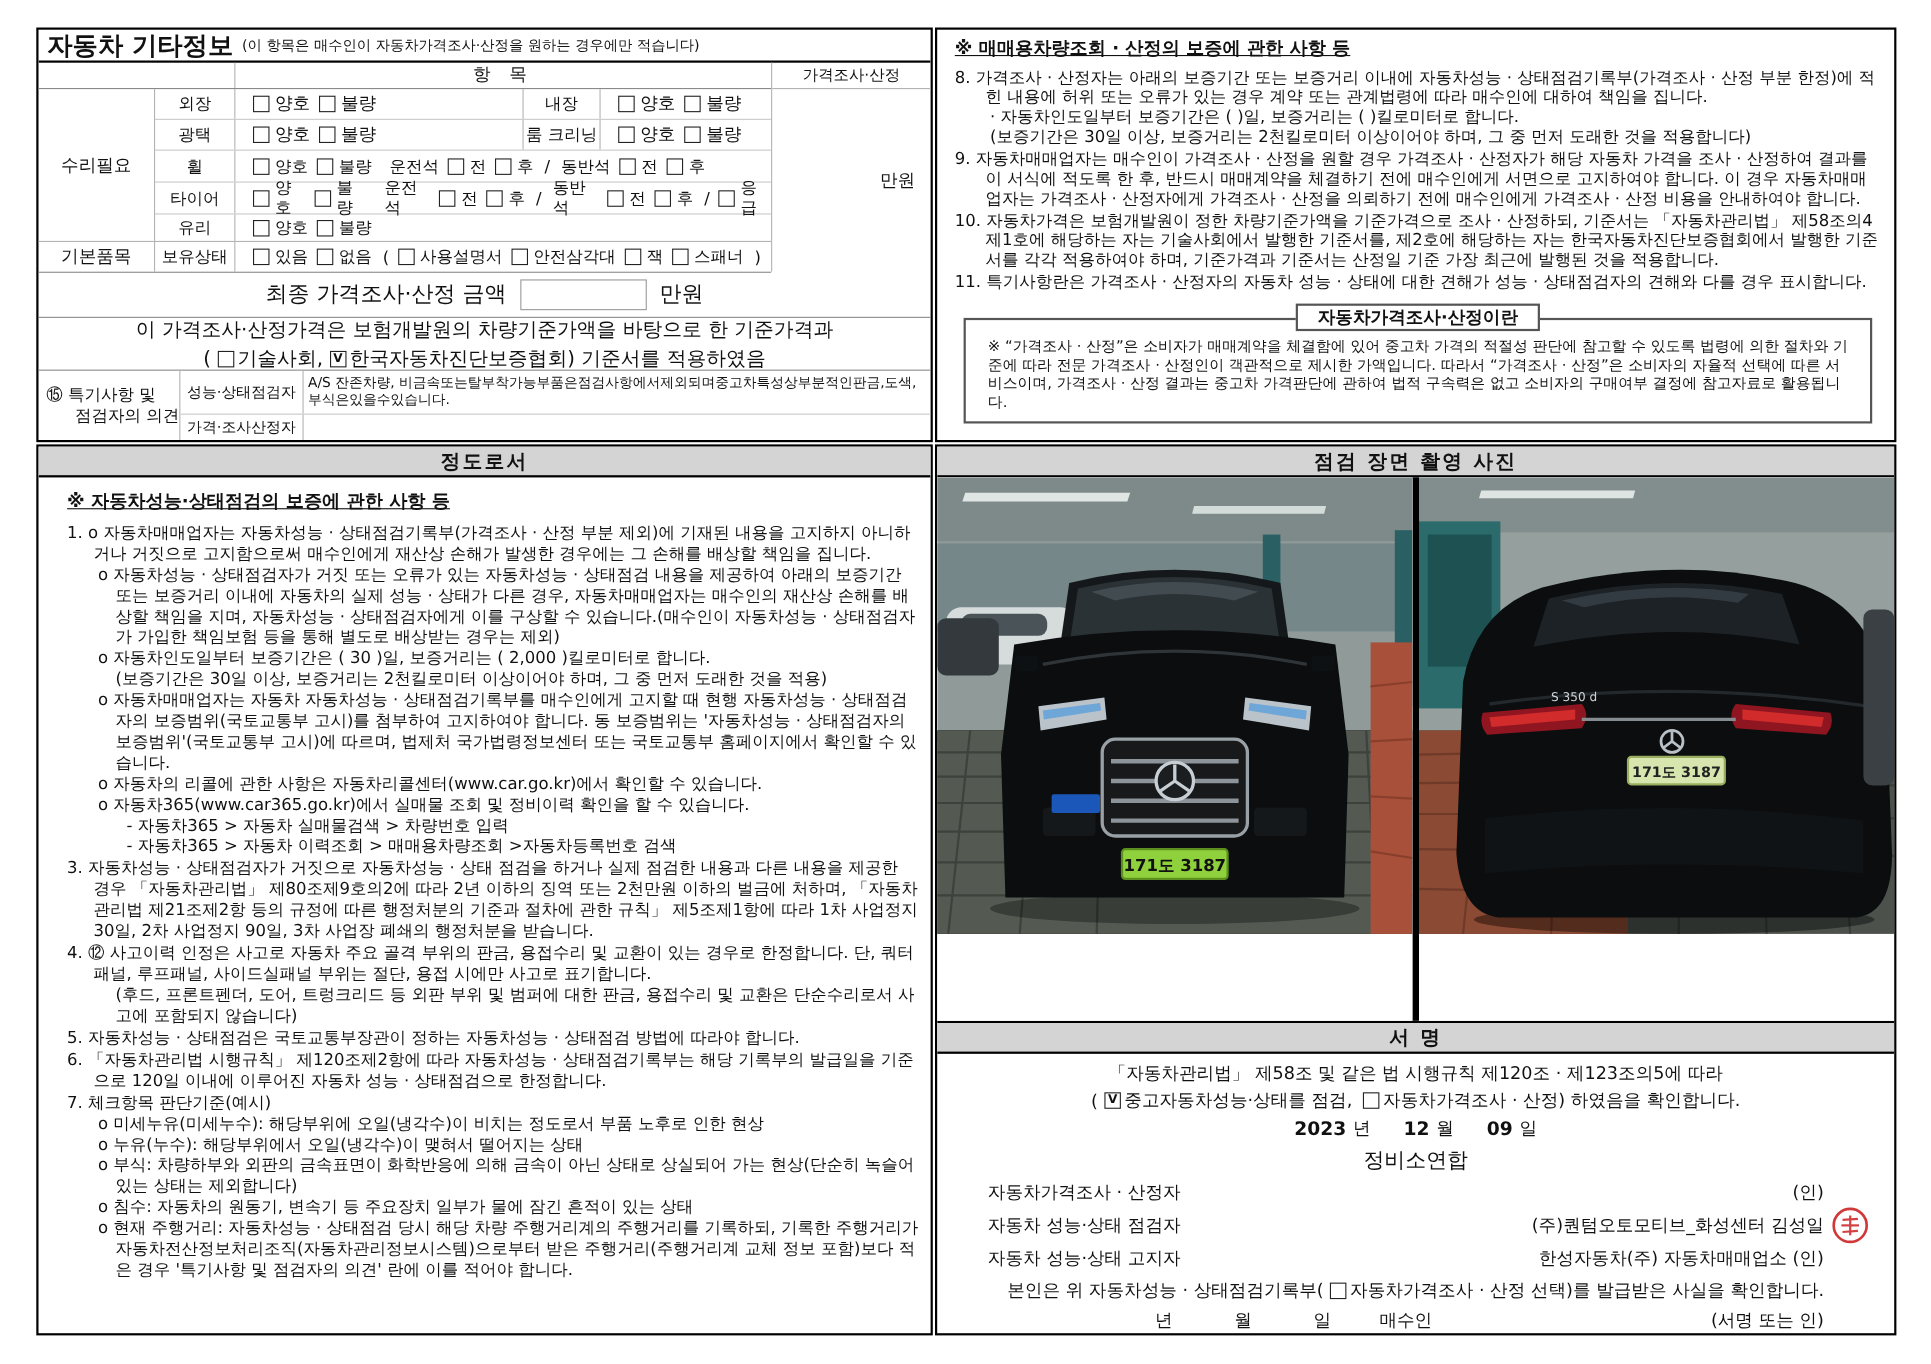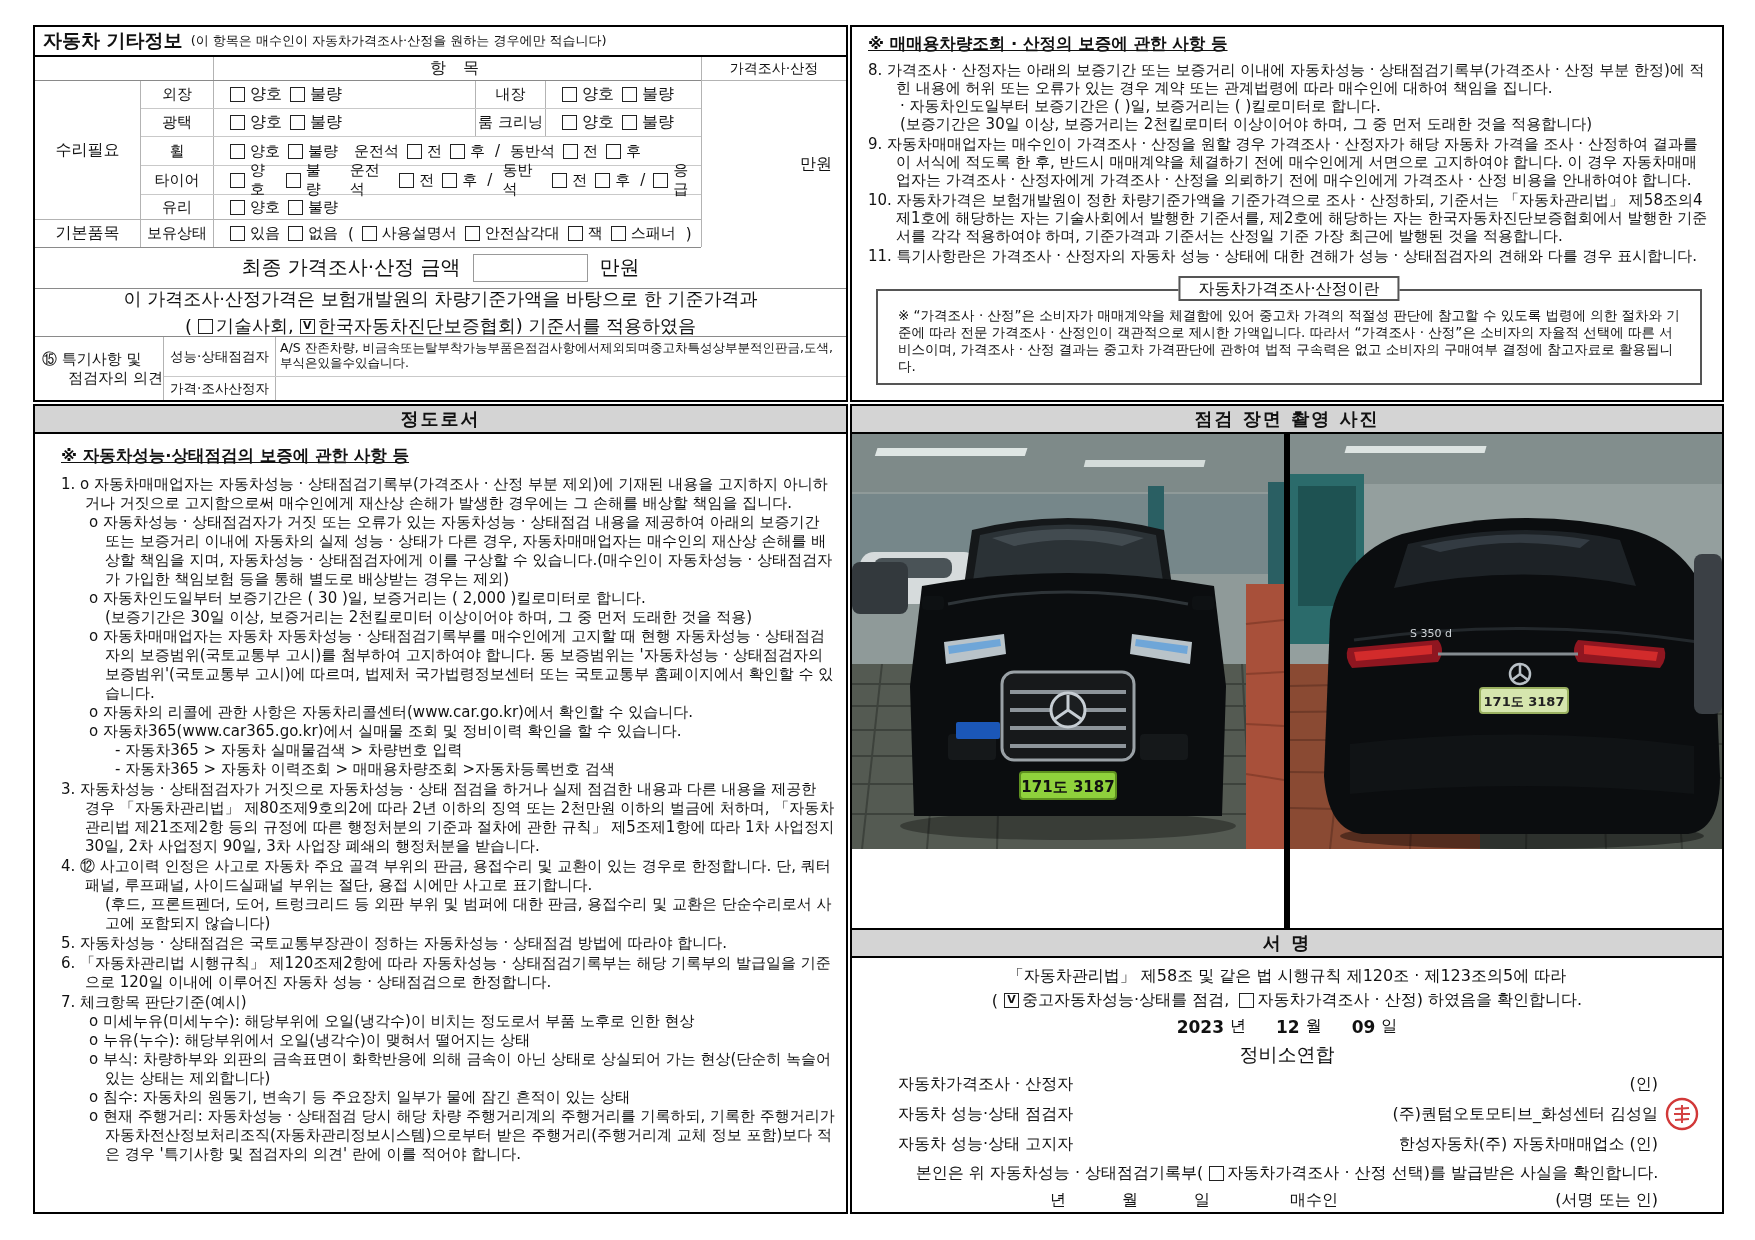--- a/index.html
+++ b/index.html
@@ -9,21 +9,21 @@
   #lt{left:33px;top:25px;width:815px;height:377px;}
   #lb{left:33px;top:404px;width:815px;height:810px;}
   #rt{left:850px;top:25px;width:874px;height:377px;}
   #rb{left:850px;top:404px;width:874px;height:810px;}
 
   .bar{height:26px;background:#d4d4d4;border-bottom:2px solid #000;display:flex;
        align-items:center;justify-content:center;font-weight:bold;font-size:18px;letter-spacing:2px;}
 
   
   .ihead{height:30px;border-bottom:2px solid #000;display:flex;align-items:center;padding:0 8px;box-sizing:border-box;}
-  .ihead .t{font-weight:bold;font-size:19px;}
+  .ihead .t{font-weight:bold;font-size:23px;}
   .ihead .s{font-size:13px;margin-left:8px;}
   .tgrid{position:relative;height:190px;box-sizing:border-box;}
   .tmain{width:666px;}
   .thead{display:flex;height:24px;border-bottom:1px solid #8a8a8a;box-sizing:border-box;}
   .thead .c0{width:179px;border-right:1px solid #b3b3b3;box-sizing:border-box;}
   .thead .c1{flex:1;display:flex;align-items:center;justify-content:center;font-size:16px;letter-spacing:6px;}
   .pricecol{position:absolute;right:0;top:0;width:145px;height:190px;border-left:1px solid #b3b3b3;box-sizing:border-box;}
   .pricecol .ph{height:24px;border-bottom:1px solid #b3b3b3;display:flex;align-items:center;justify-content:center;font-size:14px;box-sizing:border-box;}
   .pricecol .pv{height:166px;display:flex;align-items:center;justify-content:flex-end;padding-right:14px;font-size:16px;box-sizing:border-box;}
   .repair{display:flex;width:666px;border-bottom:1px solid #b3b3b3;box-sizing:border-box;}
@@ -64,42 +64,42 @@
   .nbody .tl.sub{padding-left:44px;text-indent:-16px;}
   .nbody .tl.cont{padding-left:44px;}
   .nbody .tl.dash{padding-left:66px;text-indent:-12px;}
 
   .wbody{padding:8px 12px 0 16px;font-size:15px;line-height:18px;}
   .whead{font-weight:bold;text-decoration:underline;font-size:16.5px;margin-bottom:8px;}
   .wbody .tl.num{padding-left:28px;text-indent:-28px;margin-top:2px;}
   .wbody .tl.sub{padding-left:46px;text-indent:-14px;}
   .defbox{position:relative;border:2px solid #555;margin:24px 8px 0 8px;padding:16px 14px 8px 20px;font-size:13.5px;line-height:17px;}
   .deftitle{position:absolute;top:-15px;left:50%;transform:translateX(-50%);background:#fff;border:2px solid #555;
-            padding:2px 18px;font-weight:normal;font-size:16px;white-space:nowrap;}
+            padding:2px 18px;font-weight:bold;font-size:16px;white-space:nowrap;}
 
   
   .prow{display:flex;height:496px;border-bottom:2px solid #000;box-sizing:border-box;}
   .pcell{width:432px;background:#fff;position:relative;}
   .pdiv{width:6px;background:#000;}
   .pcell svg{display:block;}
 
   
   .sbody{padding-top:8px;font-size:16px;display:flex;flex-direction:column;gap:3px;}
   .scenter{text-align:center;}
   .stmt2{display:flex;align-items:center;justify-content:center;}
   .dateline{display:flex;align-items:center;justify-content:center;gap:6px;margin-top:2px;}
   .dateline b{font-size:17px;}
   .dgap{width:18px;}
   .org{font-size:19px;margin-top:2px;}
   .srow{display:flex;align-items:center;padding:0 64px 0 46px;height:27px;}
   .srow .val{margin-left:auto;position:relative;}
   .stamp{position:absolute;right:-42px;top:-8px;}
   .confirm{display:flex;align-items:center;justify-content:center;margin-top:2px;}
   .buyline{display:flex;align-items:center;padding:0 64px 0 198px;height:26px;}
-  .buyline .g1{margin-left:56px;} .buyline .g2{margin-left:80px;}
+  .buyline .g1{margin-left:56px;} .buyline .g2{margin-left:44px;}
   .buyline .send{margin-left:auto;}
 </style>
 </head>
 <body>
 
 <div class="box" id="lt">
   <div class="ihead">
     <span class="t">자동차 기타정보</span>
     <span class="s">(이 항목은 매수인이 자동차가격조사·산정을 원하는 경우에만 적습니다)</span>
   </div>

